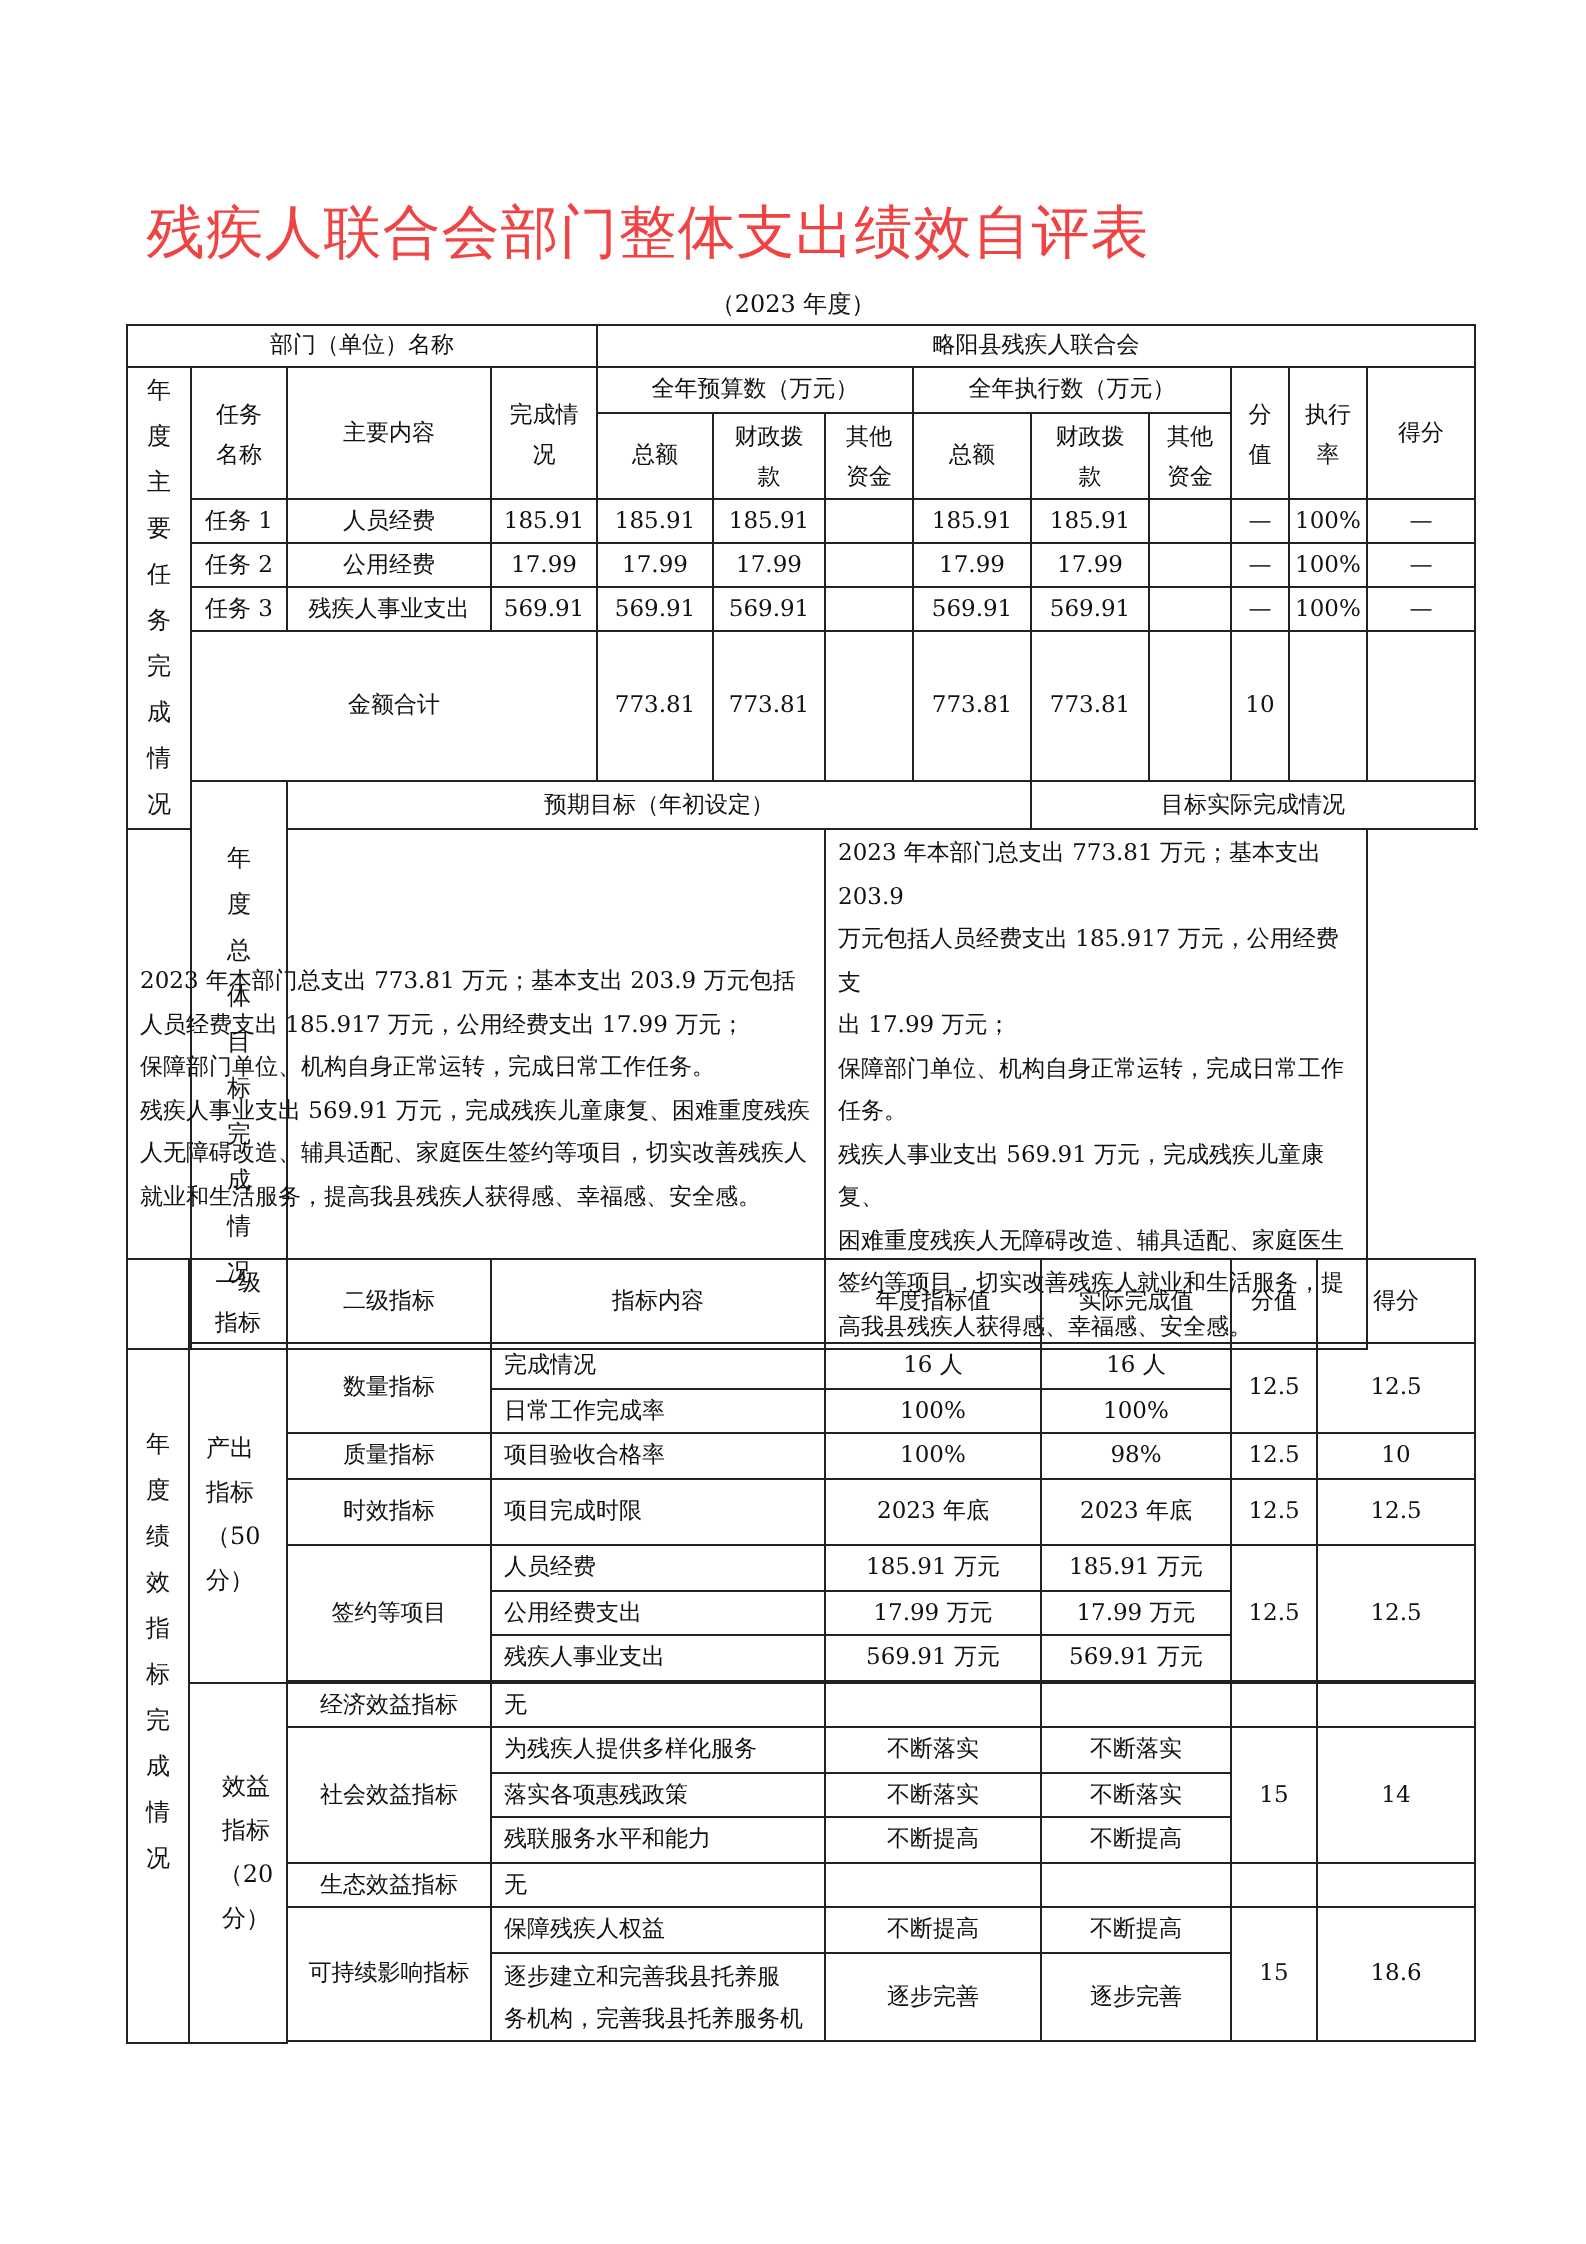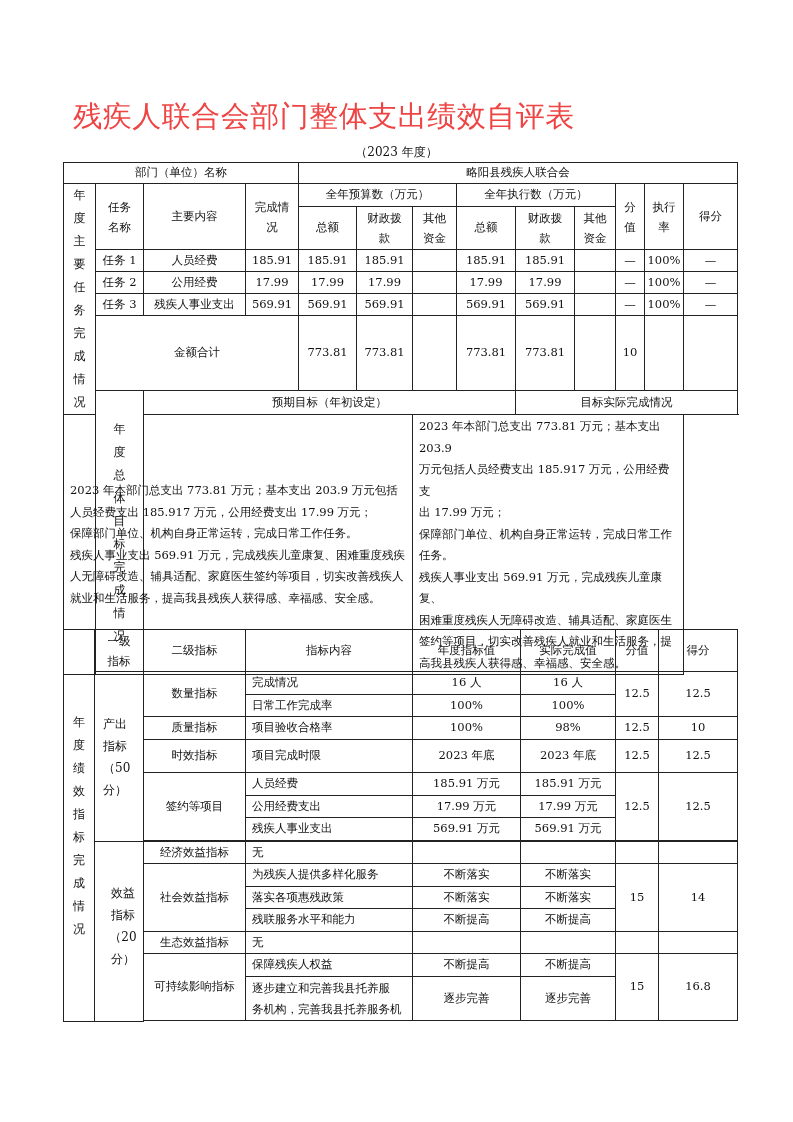--- a/index.html
+++ b/index.html
@@ -329,21 +329,21 @@
     <td></td>
     <td></td>
     <td></td>
   </tr>
   <tr style="height:23px">
     <td rowspan="2">可持续影响指标</td>
     <td class="left">保障残疾人权益</td>
     <td>不断提高</td>
     <td>不断提高</td>
     <td rowspan="2">15</td>
-    <td rowspan="2">16.8</td>
+    <td rowspan="2">18.6</td>
   </tr>
   <tr style="height:44px">
     <td class="left">
           <div id="sustLines" style="line-height:21px">
             <div>逐步建立和完善我县托养服</div>
             <div>务机构，完善我县托养服务机</div>
           </div>
         </td>
     <td>逐步完善</td>
     <td>逐步完善</td>

